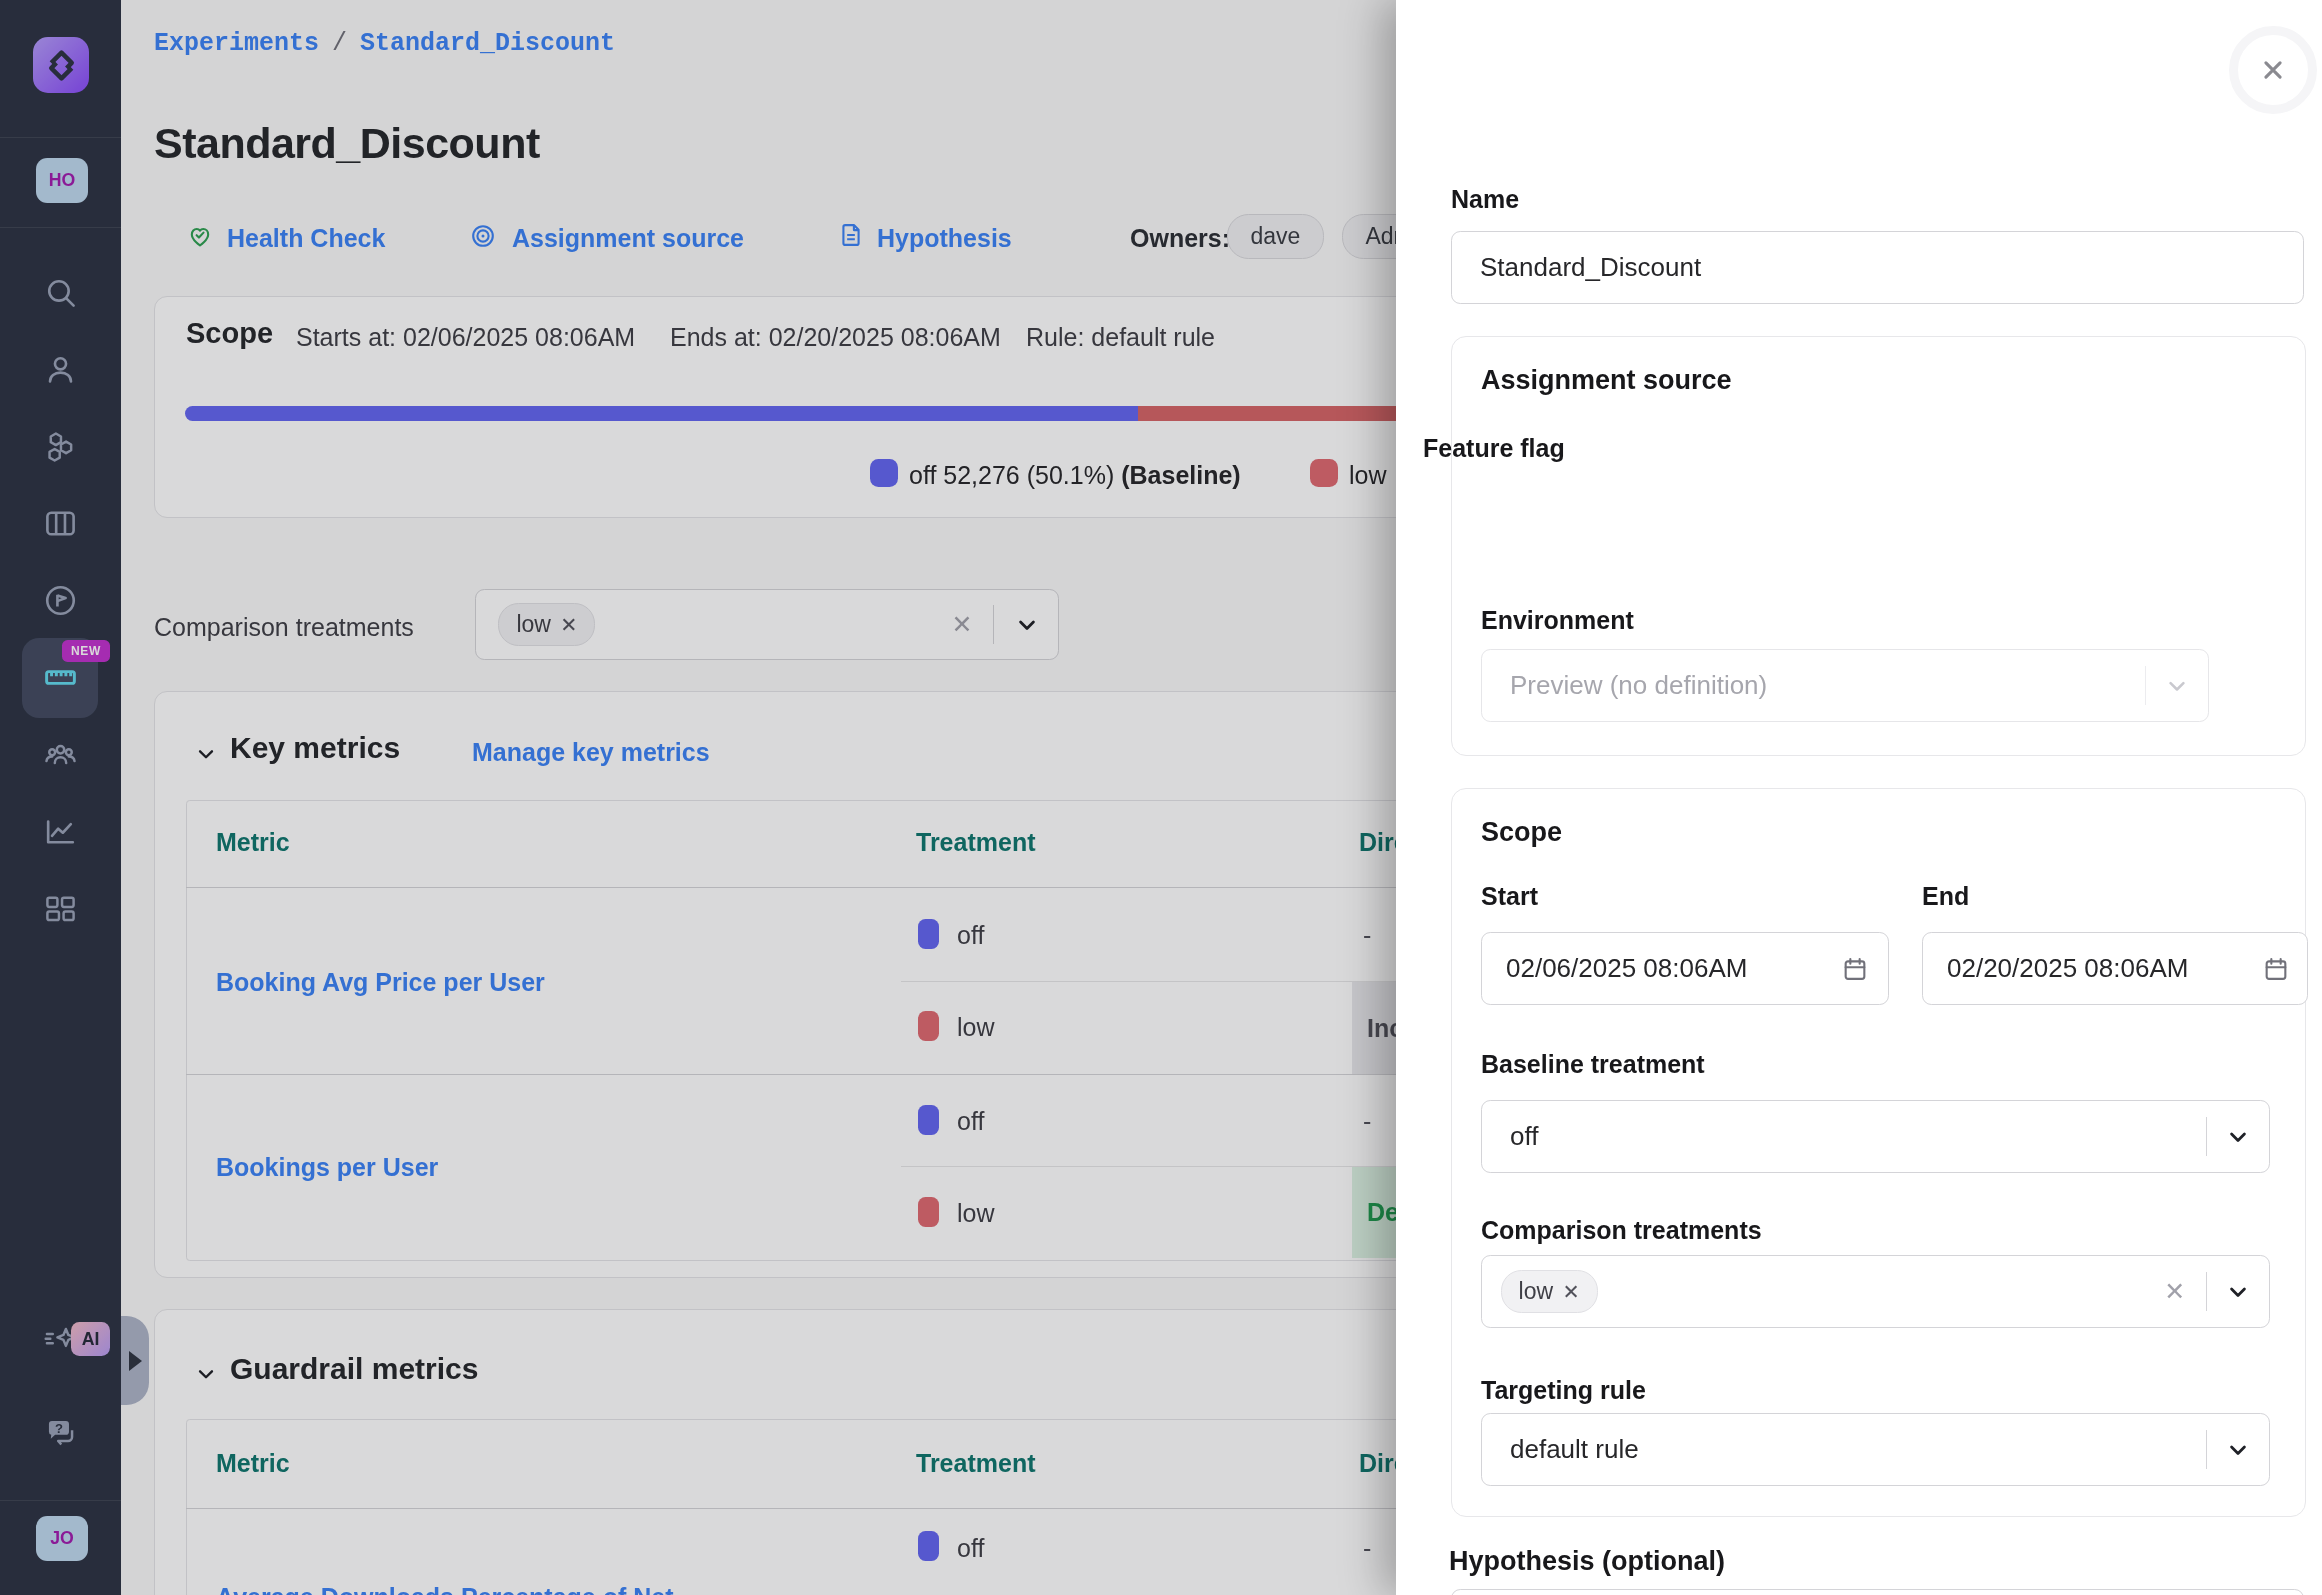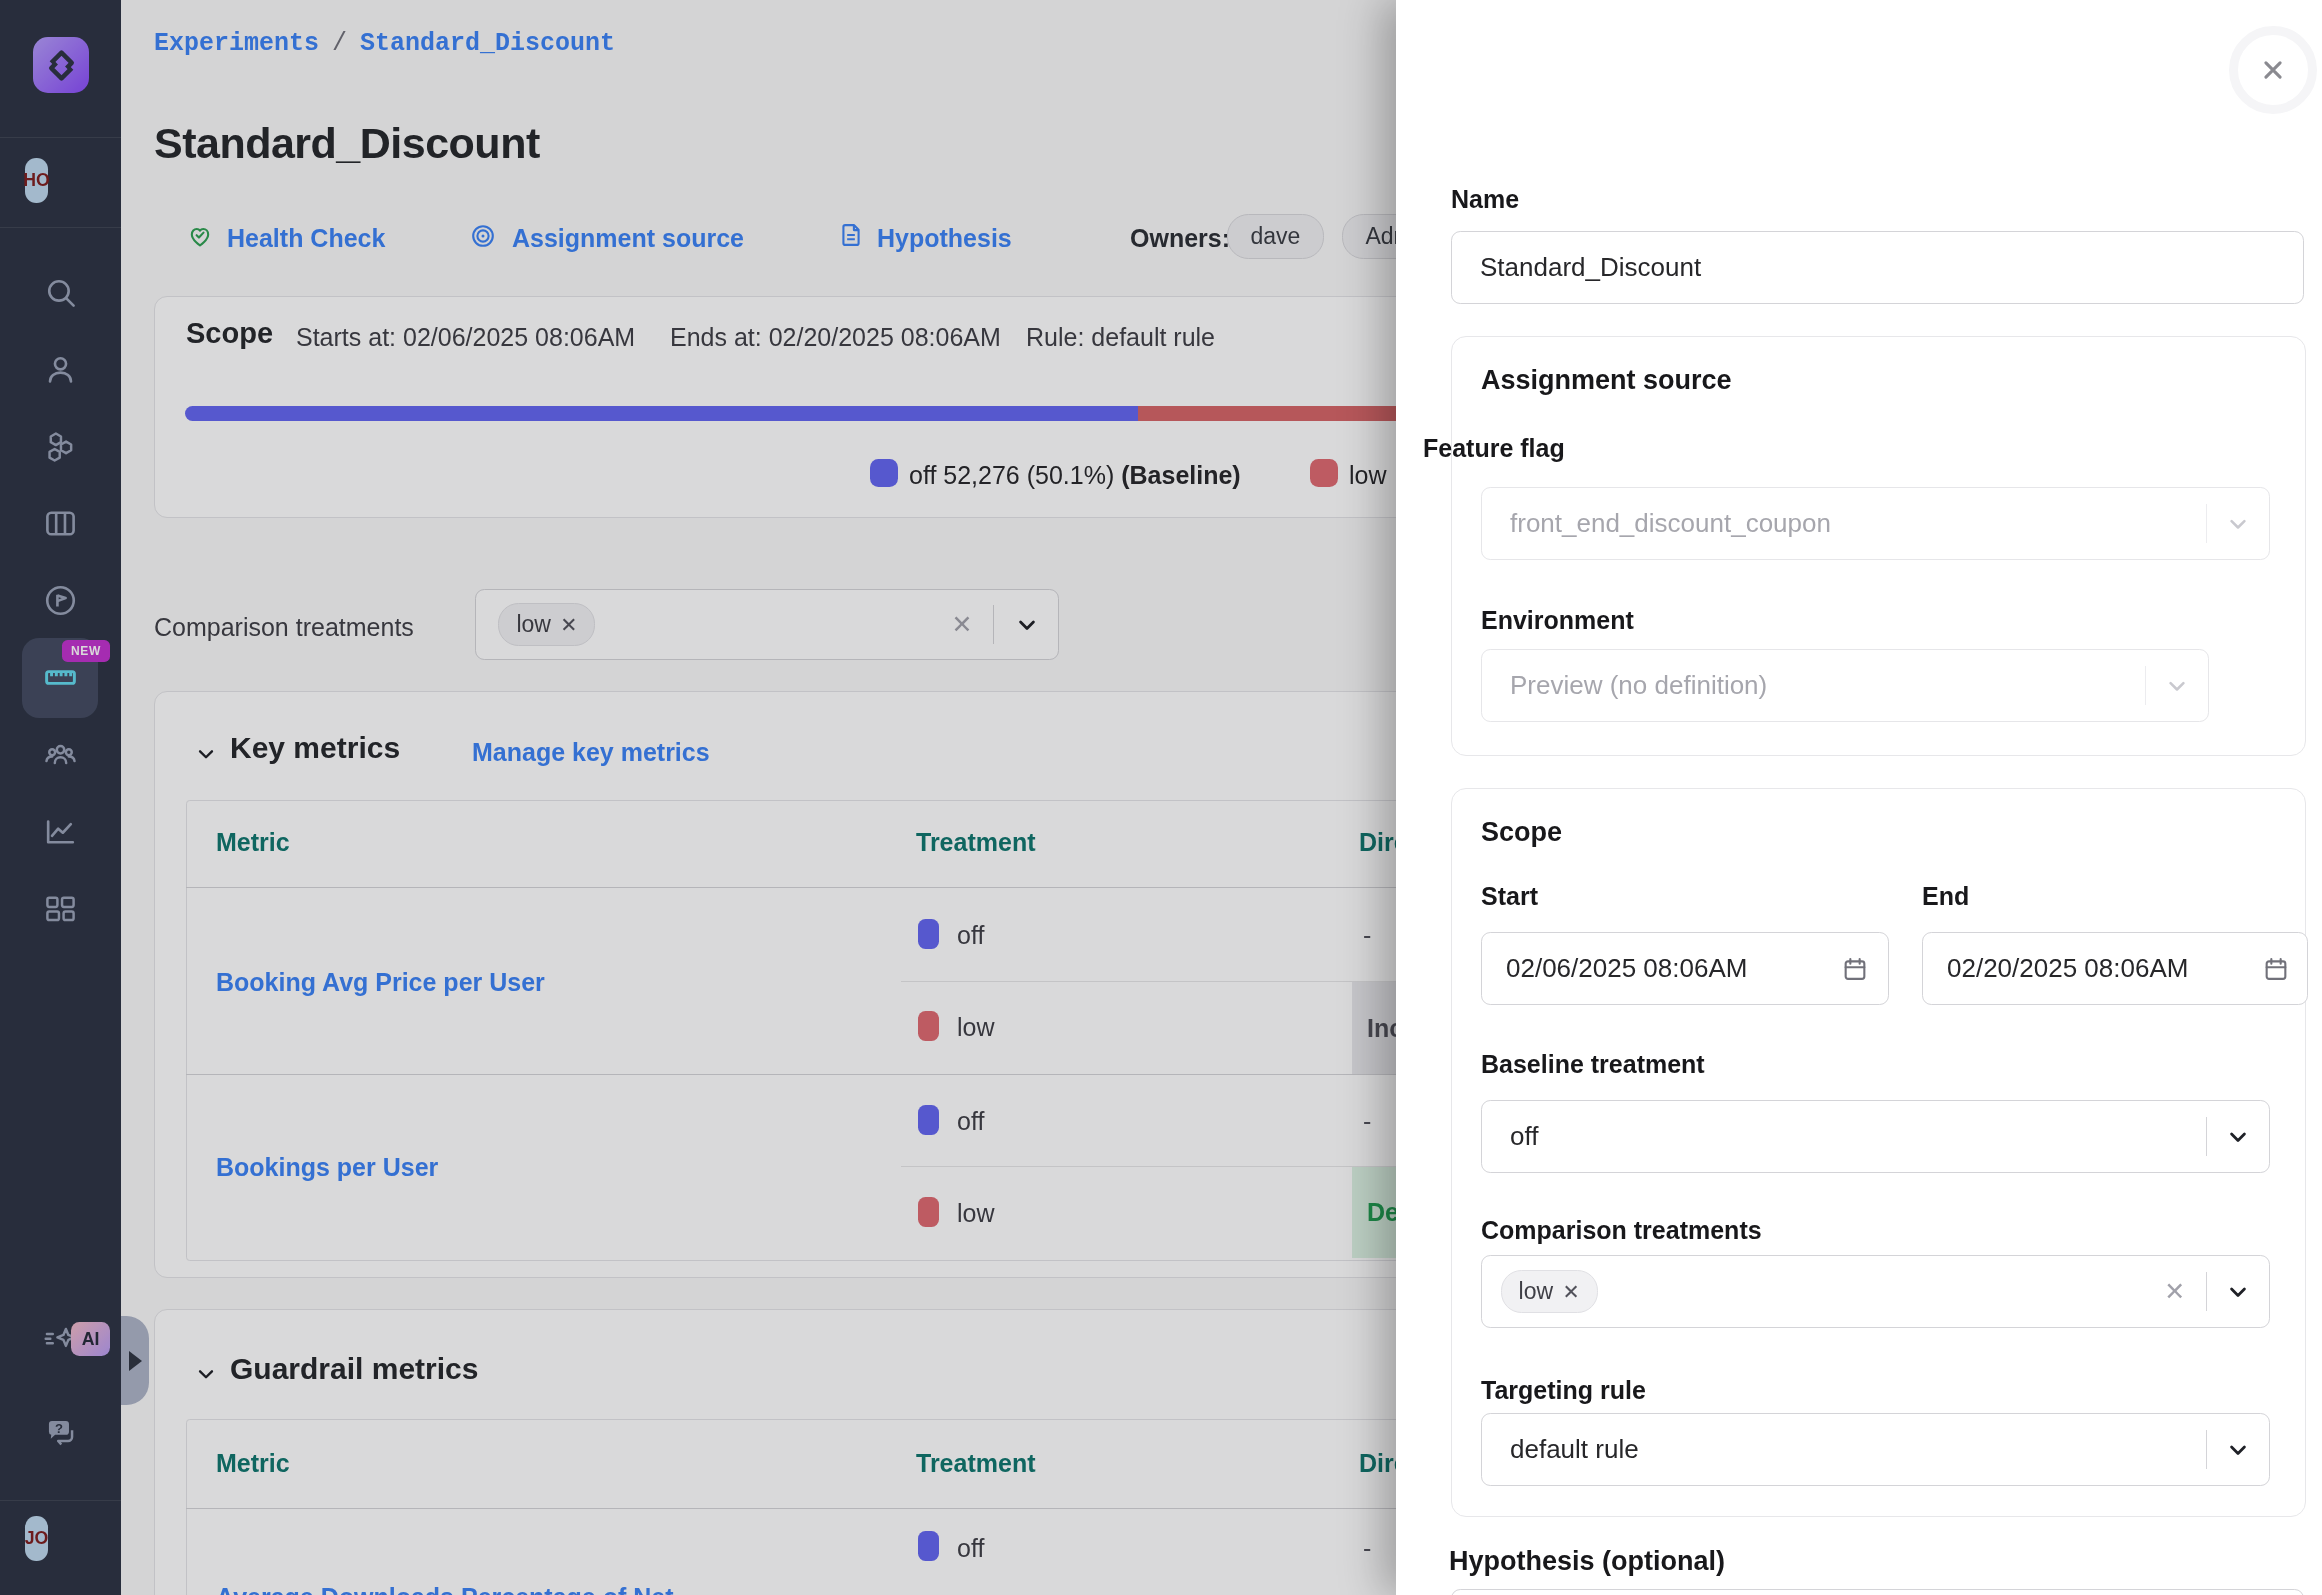--- a/index.html
+++ b/index.html
@@ -6,22 +6,22 @@
   #app{position:relative;width:2322px;height:1595px;overflow:hidden;
        font-family:"Liberation Sans","DejaVu Sans",sans-serif;
        -webkit-font-smoothing:antialiased;color:#212227;}
   .abs{position:absolute;}
   
   .sidebar{left:0;top:0;width:121px;height:1595px;background:#2d3343;z-index:1;}
   .side-div{left:0;width:121px;height:0.9px;background:rgba(255,255,255,.09);}
   .logo{left:33px;top:37px;width:56px;height:56px;border-radius:15px;
         background:linear-gradient(135deg,#b49cfa 0%,#8a4cfa 100%);
         display:flex;align-items:center;justify-content:center;}
-  .avatar{left:25px;width:23px;height:45px;border-radius:11.2px;background:#bfd9ef;
-          color:#7f1d1d;font-size:17.7px;font-weight:700;display:flex;align-items:center;justify-content:center;}
+  .avatar{left:36px;width:52px;height:45px;border-radius:11.2px;background:#bfd9ef;
+          color:#a21caf;font-size:17.7px;font-weight:700;display:flex;align-items:center;justify-content:center;}
   .nav-ic{left:39px;width:43px;height:43px;display:flex;align-items:center;justify-content:center;color:#9aa3b8;cursor:pointer;}
   .nav-ic svg{width:37px;height:37px;}
   .active-bg{left:22.4px;top:638px;width:76px;height:80px;border-radius:17px;background:#434b61;}
   .nav-ic.cyan{color:#64dbef;}
   .new-badge{left:62px;top:640px;width:48px;height:22.4px;border-radius:5.6px;background:#c231cf;color:#fff;
              font-size:12px;font-weight:800;letter-spacing:0.7px;display:flex;align-items:center;justify-content:center;z-index:3;}
   .ai-badge{left:71px;top:1322px;width:39px;height:34px;border-radius:8.4px;
             background:linear-gradient(135deg,#f2b9c6 0%,#b79cf2 100%);
             color:#262b3a;font-size:17.7px;font-weight:800;display:flex;align-items:center;justify-content:center;z-index:3;}
   .handle{left:121px;top:1316px;width:28px;height:89px;background:#adb4c7;border-radius:0 22.4px 22.4px 0;
@@ -331,29 +331,20 @@
   </div>
 
   <div class="abs f-label" style="left:1451px;top:185px;z-index:55;">Name</div>
   <div class="abs input" style="left:1451px;top:231px;width:853px;height:73px;z-index:55;">
     <span class="pad">Standard_Discount</span>
   </div>
 
   <div class="abs dr-card" style="left:1451px;top:336px;width:853px;height:418px;z-index:55;"></div>
   <div class="abs card-h" style="left:1481px;top:365px;z-index:56;">Assignment source</div>
   <div class="abs f-label" style="left:1423px;top:434px;z-index:56;">Feature flag</div>
-  <div class="abs select disabled" style="left:1481px;top:487px;width:789px;height:73px;z-index:56;">
-    <span class="val">front_end_discount_coupon</span>
-    <span class="sel-div"></span>
-    <span class="chevbox chev lt">
-      <svg viewBox="0 0 24 24" fill="none" stroke="currentColor" stroke-width="2.2" stroke-linecap="round" stroke-linejoin="round" width="28" height="28">
-          <path d="M6.5 9.5 L12 15 L17.5 9.5"></path>
-        </svg>
-    </span>
-  </div>
   <div class="abs f-label" style="left:1481px;top:606px;z-index:56;">Environment</div>
   <div class="abs select disabled" style="left:1481px;top:649px;width:728px;height:73px;z-index:56;">
     <span class="val">Preview (no definition)</span>
     <span class="sel-div"></span>
     <span class="chevbox chev lt">
       <svg viewBox="0 0 24 24" fill="none" stroke="currentColor" stroke-width="2.2" stroke-linecap="round" stroke-linejoin="round" width="28" height="28">
           <path d="M6.5 9.5 L12 15 L17.5 9.5"></path>
         </svg>
     </span>
   </div>

